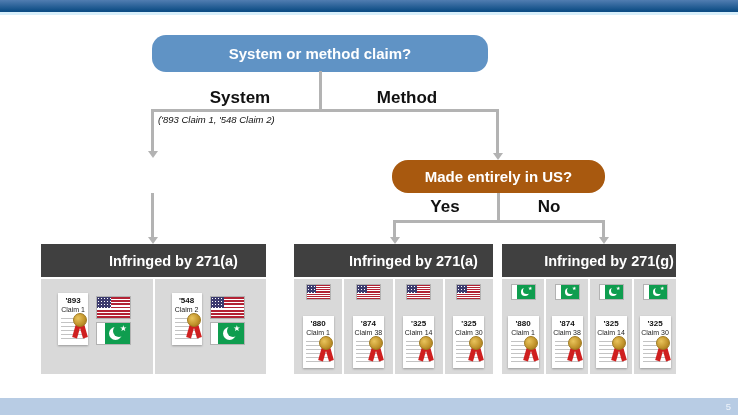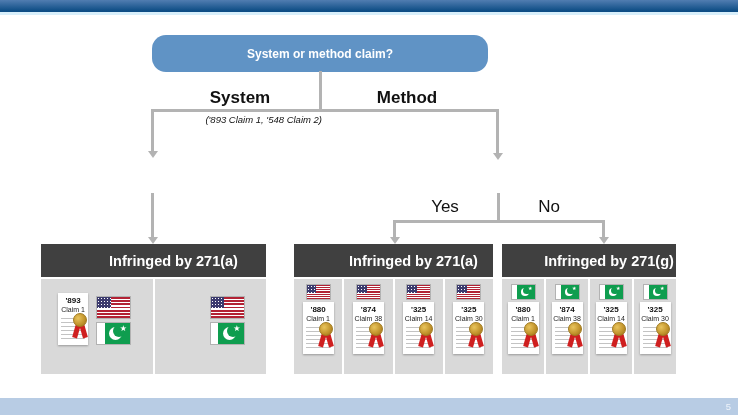--- a/index.html
+++ b/index.html
@@ -10,35 +10,35 @@
   .banner{position:absolute;left:0;top:0;right:0;height:15px;box-sizing:border-box;
           border-bottom:3px solid #d8effb;
           background:linear-gradient(180deg,var(--banner_top) 0%,var(--banner_bottom) 90%);}
   .footer-bar{position:absolute;left:0;right:0;bottom:0;height:17px;background:var(--footer_bar);}
   .page-num{position:absolute;right:7px;bottom:3px;font-size:9.5px;color:#eef3fa;}
 
   
   .node{position:absolute;display:flex;align-items:center;justify-content:center;
         color:#fff;font-weight:bold;text-align:center;}
   .title-box{left:152px;top:35px;width:336px;height:37px;border-radius:14px;
-             background:var(--title_box);font-size:12px;}
+             background:var(--title_box);font-size:15px;}
   .sold-box{left:48px;top:158px;width:209px;height:35px;border-radius:17px;
             background:var(--sold_box);font-size:15px;}
   .made-box{left:392px;top:160px;width:213px;height:33px;border-radius:16px;
             background:var(--made_box);font-size:15px;}
 
   
   .line{position:absolute;background:var(--connector);}
   .arrowhead{position:absolute;width:0;height:0;border-left:5px solid transparent;
              border-right:5px solid transparent;border-top:7px solid var(--connector);}
 
   
   .branch-label{position:absolute;width:140px;text-align:center;font-size:17px;font-weight:bold;}
-  .claims{position:absolute;font-style:italic;font-size:9.5px;line-height:11.5px;text-align:right;}
-  .yesno{position:absolute;width:60px;text-align:center;font-size:17px;font-weight:normal;}
+  .claims{position:absolute;font-style:italic;font-size:9.5px;line-height:11.5px;text-align:left;}
+  .yesno{position:absolute;width:60px;text-align:center;font-size:17px;font-weight:bold;}
 
   
   .panel{position:absolute;top:244px;}
   .panel-header{height:33px;background:var(--panel_header);color:#fff;font-weight:bold;
                 font-size:14.5px;display:flex;align-items:center;justify-content:center;padding-left:40px;}
   .panel-body{background:var(--panel_body);margin-top:2px;height:95px;display:flex;}
   .cell{flex:1;position:relative;}
   .cell + .cell{border-left:2px solid #fff;}
   .cell.stacked{display:flex;flex-direction:column;align-items:center;padding-top:6px;box-sizing:border-box;}
 
@@ -73,21 +73,21 @@
   .flag.big.pk .moon{width:13px;height:13px;left:12px;top:4px;}
   .flag.big.pk .moon:after{width:12px;height:12px;left:4px;top:-2px;}
   .flag.big.pk .star{font-size:8px;line-height:8px;right:3px;top:2px;}
   .flag.small.pk .moon{width:8px;height:8px;left:9px;top:3px;}
   .flag.small.pk .moon:after{width:7.5px;height:7.5px;left:2.5px;top:-1.5px;}
   .flag.small.pk .star{font-size:5px;line-height:5px;right:2px;top:1px;}
 
   
   .cell.side .doc{position:absolute;left:17px;top:14px;width:30px;height:52px;}
   .cell.side .flag-col{position:absolute;left:56px;top:18px;display:flex;flex-direction:column;gap:5px;}
-  .cell.stacked .doc{margin-top:3px;}
+  .cell.stacked .doc{margin-top:17px;}
 </style>
 </head>
 <body>
 
 <div class="stage">
 
   <div class="banner"></div>
 
   <div class="node title-box">
     <span>System or method claim?</span>
@@ -100,20 +100,23 @@
   <div class="line" style="left:496px;top:109px;width:3px;height:44px;"></div>
   <div class="arrowhead" style="left:493px;top:153px;"></div>
 
   <div class="branch-label" style="left:337px;top:88px;">Method</div>
   <div class="branch-label" style="left:170px;top:88px;">System</div>
   <div class="claims" style="left:158px;top:114px;width:164px;">('893 Claim 1, '548 Claim 2)</div>
   <div class="claims" style="left:328px;top:114px;width:174px;">
     <br>
   </div>
 
+  <div class="node made-box">
+    <span>Made entirely in US?</span>
+  </div>
 
   <div class="line" style="left:151px;top:193px;width:3px;height:44px;"></div>
   <div class="arrowhead" style="left:148px;top:237px;"></div>
 
   <div class="line" style="left:497px;top:193px;width:3px;height:30px;"></div>
   <div class="line" style="left:393px;top:220px;width:212px;height:3px;"></div>
   <div class="line" style="left:393px;top:220px;width:3px;height:17px;"></div>
   <div class="arrowhead" style="left:390px;top:237px;"></div>
   <div class="line" style="left:602px;top:220px;width:3px;height:17px;"></div>
   <div class="arrowhead" style="left:599px;top:237px;"></div>
@@ -140,20 +143,30 @@
               <i class="canton"></i>
             </div>
           <div class="flag big pk">
               <i class="field"></i>
               <i class="moon"></i>
               <i class="star">★</i>
             </div>
         </div>
       </div>
       <div class="cell side">
+        <div class="doc">
+          <div class="doc-num">'548</div>
+          <div class="doc-claim">Claim 2</div>
+          <div class="doc-lines"></div>
+          <div class="medal">
+              <i class="rt rl"></i>
+              <i class="rt rr"></i>
+              <b class="coin"></b>
+            </div>
+        </div>
         <div class="flag-col">
           <div class="flag big us">
               <i class="canton"></i>
             </div>
           <div class="flag big pk">
               <i class="field"></i>
               <i class="moon"></i>
               <i class="star">★</i>
             </div>
         </div>

